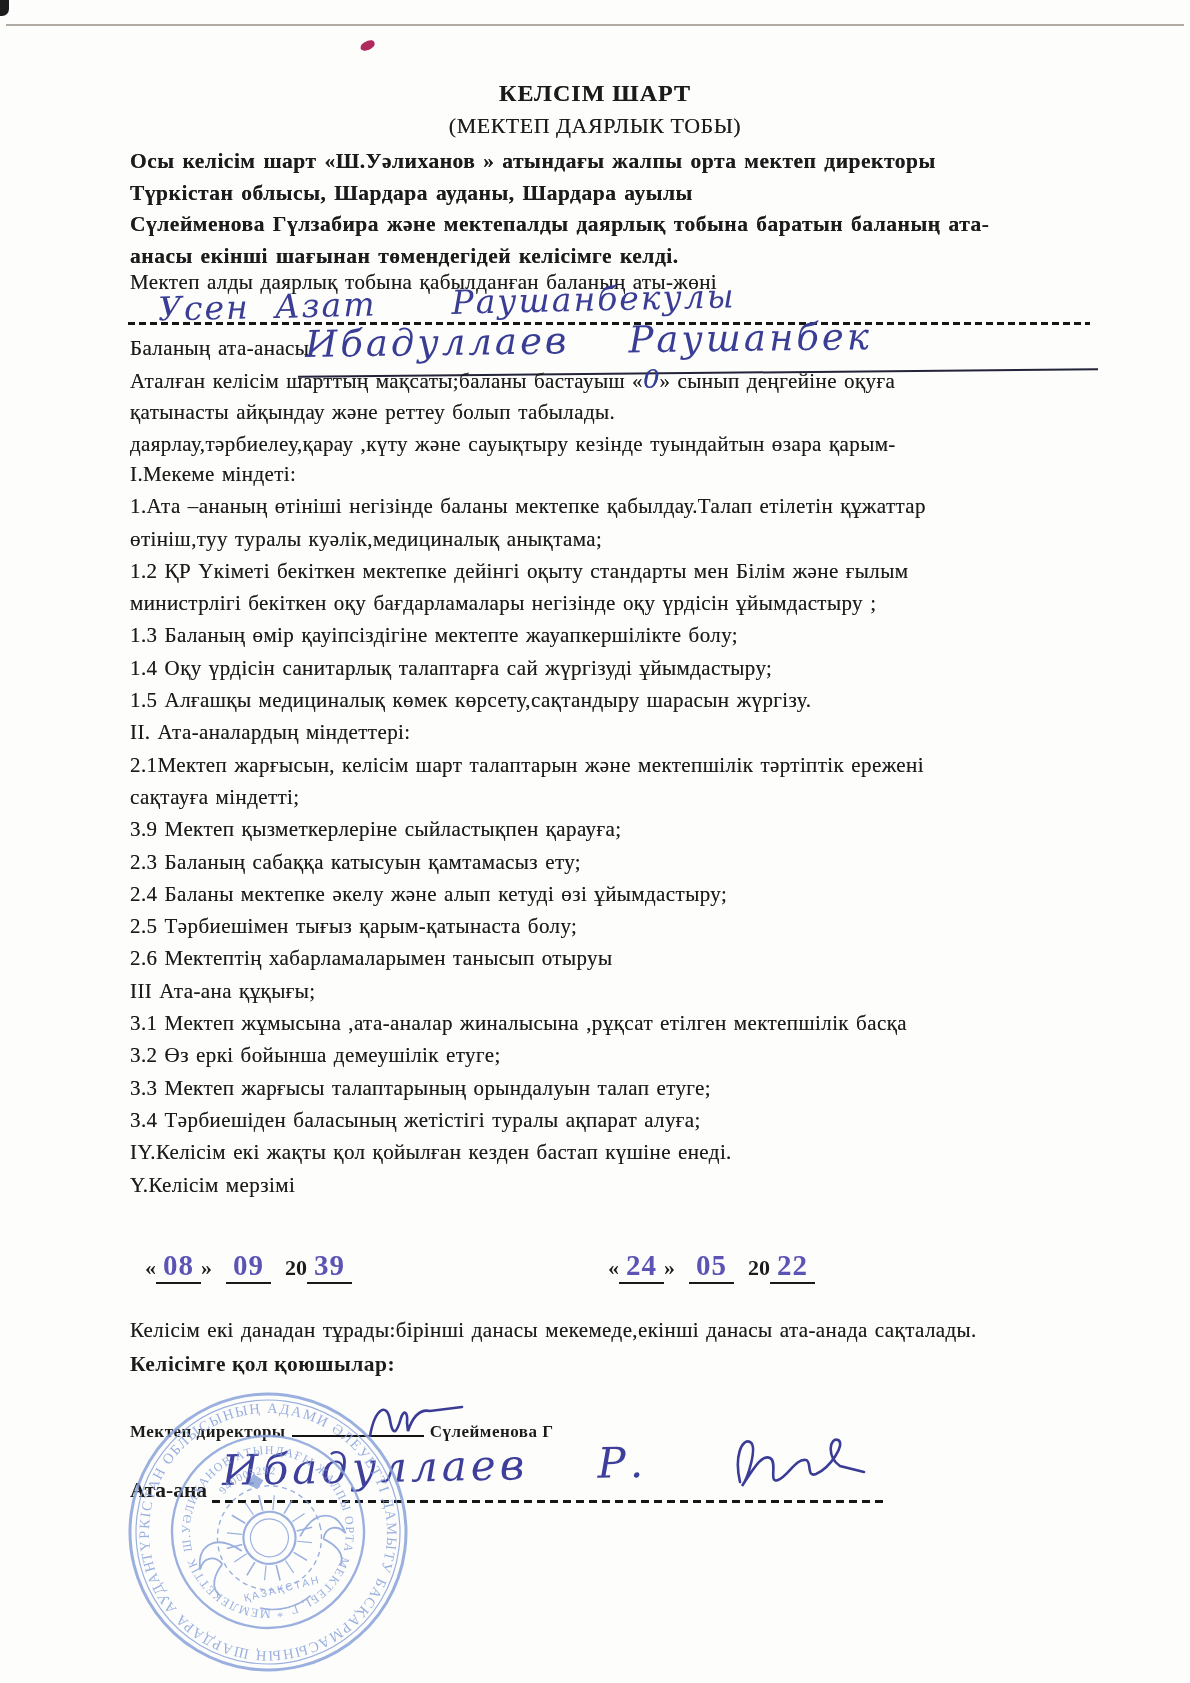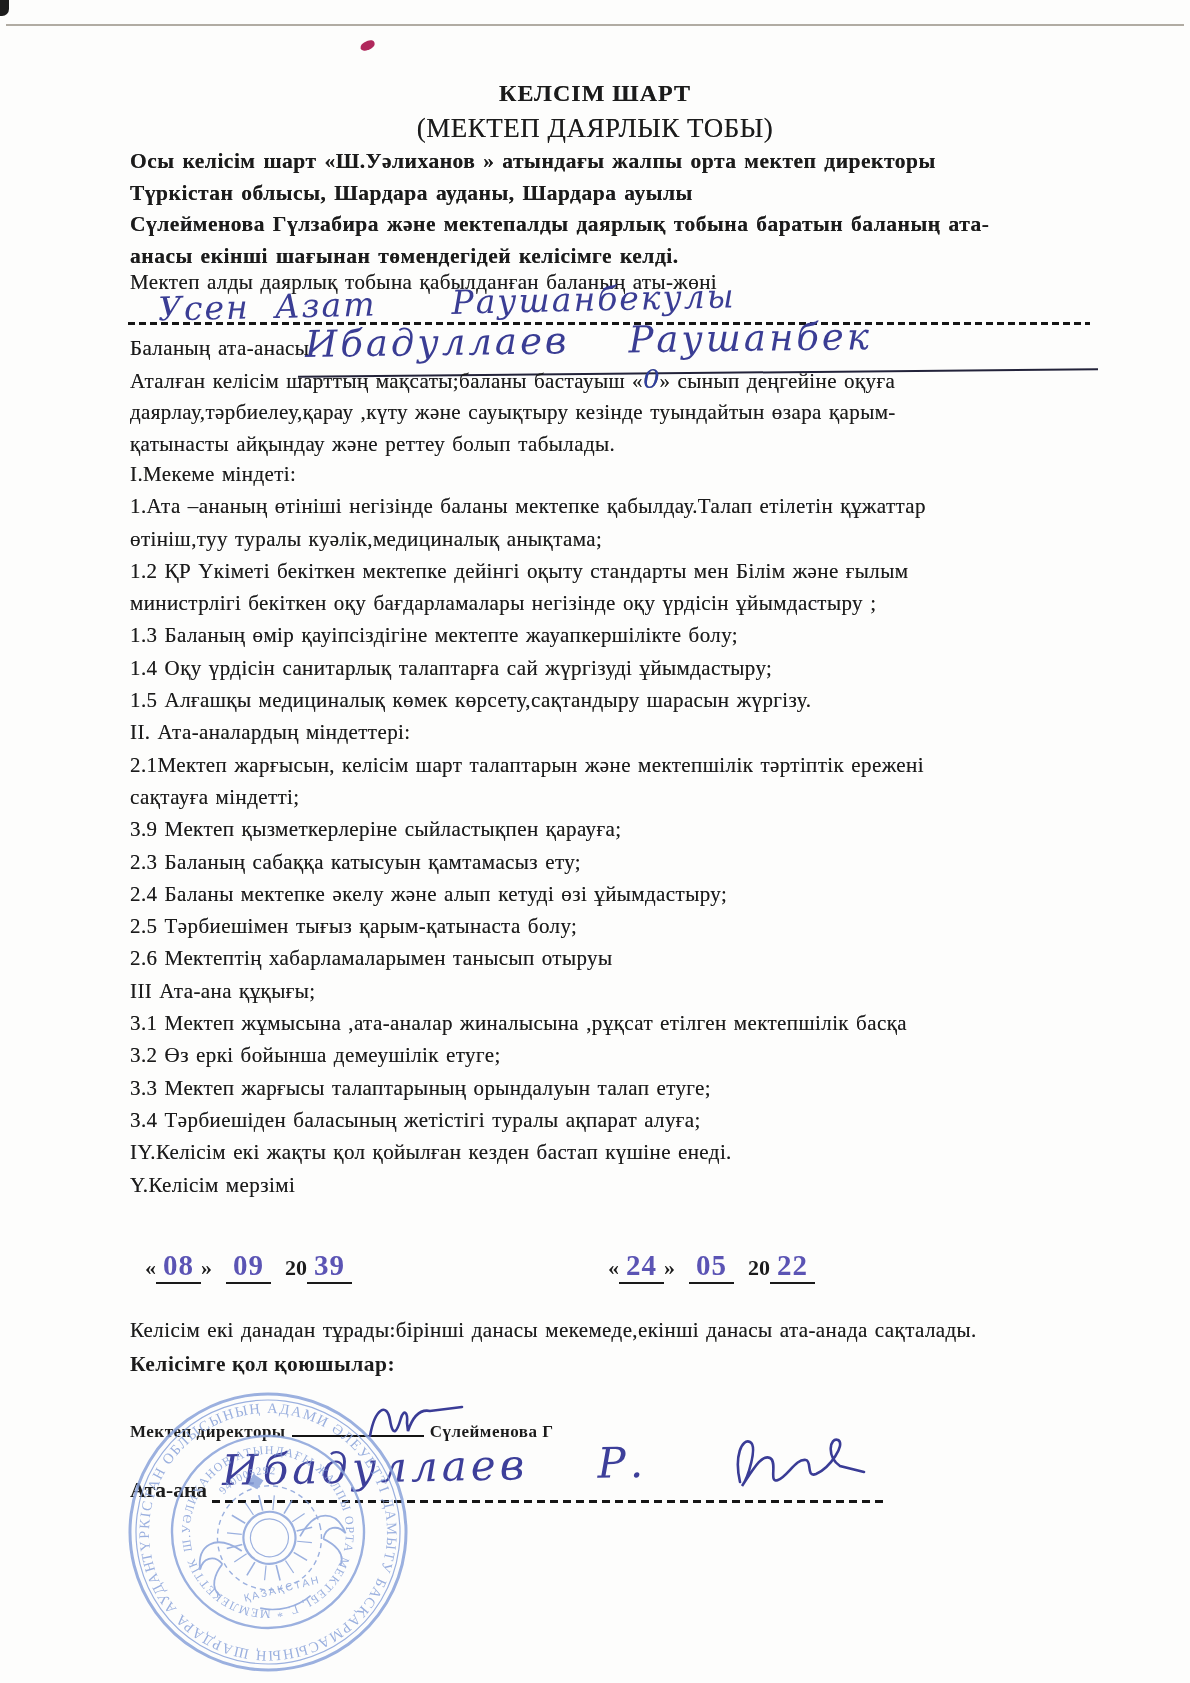--- a/index.html
+++ b/index.html
@@ -8,21 +8,21 @@
     background:#fdfdfc;
     font-family:"Liberation Serif", serif;
     color:#1b1b1b;
   }
   .abs{position:absolute;}
   .b{font-weight:normal;}
   .ln{white-space:nowrap;}
   .printed{font-size:21px;letter-spacing:.4px;word-spacing:1.5px;text-shadow:0 0 .4px rgba(20,20,20,.55);}
   
   .title{top:80px;left:0;width:100%;text-align:center;font-size:24px;font-weight:bold;letter-spacing:1px;text-shadow:0 0 .5px rgba(0,0,0,.6);}
-  .subtitle{top:113px;left:0;width:100%;text-align:center;font-size:27px;letter-spacing:.5px;text-shadow:0 0 .4px rgba(0,0,0,.55);}
+  .subtitle{top:113px;left:0;width:100%;text-align:center;font-size:22px;letter-spacing:.5px;text-shadow:0 0 .4px rgba(0,0,0,.55);}
   .intro{top:146px;left:130px;width:980px;line-height:31.6px;font-size:21.5px;font-weight:bold;letter-spacing:.5px;word-spacing:2px;text-shadow:0 0 .5px rgba(0,0,0,.6);}
   
   .hand{
     font-family:"DejaVu Serif", serif;font-style:italic;white-space:pre;
     color:#3a3d94;line-height:1;
   }
   .child-name{top:286px;left:158px;font-size:33px;letter-spacing:2px;transform:rotate(-1.3deg);}
   .dotted{height:3px;background:repeating-linear-gradient(90deg,#161616 0 7px,transparent 7px 11px);}
   .dl-child{top:322px;left:128px;width:962px;}
   .parent-label{top:336px;left:130px;}
@@ -77,22 +77,22 @@
 <div class="abs dotted dl-child"></div>
 
 <div class="abs printed ln parent-label">Баланың  ата-анасы</div>
 <div class="abs hand parent-name">Ибадуллаев    Раушанбек</div>
 <div class="abs parent-underline"></div>
 
 <div class="abs printed purpose">
   <div class="ln">
     <span>Аталған келісім шарттың мақсаты;баланы бастауыш  «</span><span class="hand grade">0</span><span>» сынып  деңгейіне оқуға</span>
   </div>
+  <div class="ln">қатынасты айқындау және реттеу болып табылады.</div>
   <div class="ln">даярлау,тәрбиелеу,қарау ,күту және сауықтыру кезінде туындайтын өзара қарым-</div>
-  <div class="ln">қатынасты айқындау және реттеу болып табылады.</div>
 </div>
 
 <div class="abs printed bodytext">
   <div class="ln b">І.Мекеме міндеті:</div>
   <div class="ln"><span class="b">1.</span><span>Ата –ананың өтініші негізінде баланы  мектепке қабылдау.Талап етілетін құжаттар</span></div>
   <div class="ln">өтініш,туу туралы куәлік,медициналық анықтама;</div>
   <div class="ln"><span class="b">1.2</span><span> ҚР Үкіметі бекіткен мектепке дейінгі оқыту стандарты мен Білім және ғылым</span></div>
   <div class="ln">министрлігі бекіткен  оқу бағдарламалары негізінде оқу үрдісін ұйымдастыру ;</div>
   <div class="ln"><span class="b">1.3</span><span class="b"> Баланың өмір қауіпсіздігіне</span><span> мектепте жауапкершілікте болу;</span></div>
   <div class="ln"><span class="b">1.4</span><span>  Оқу үрдісін санитарлық талаптарға сай жүргізуді ұйымдастыру;</span></div>

